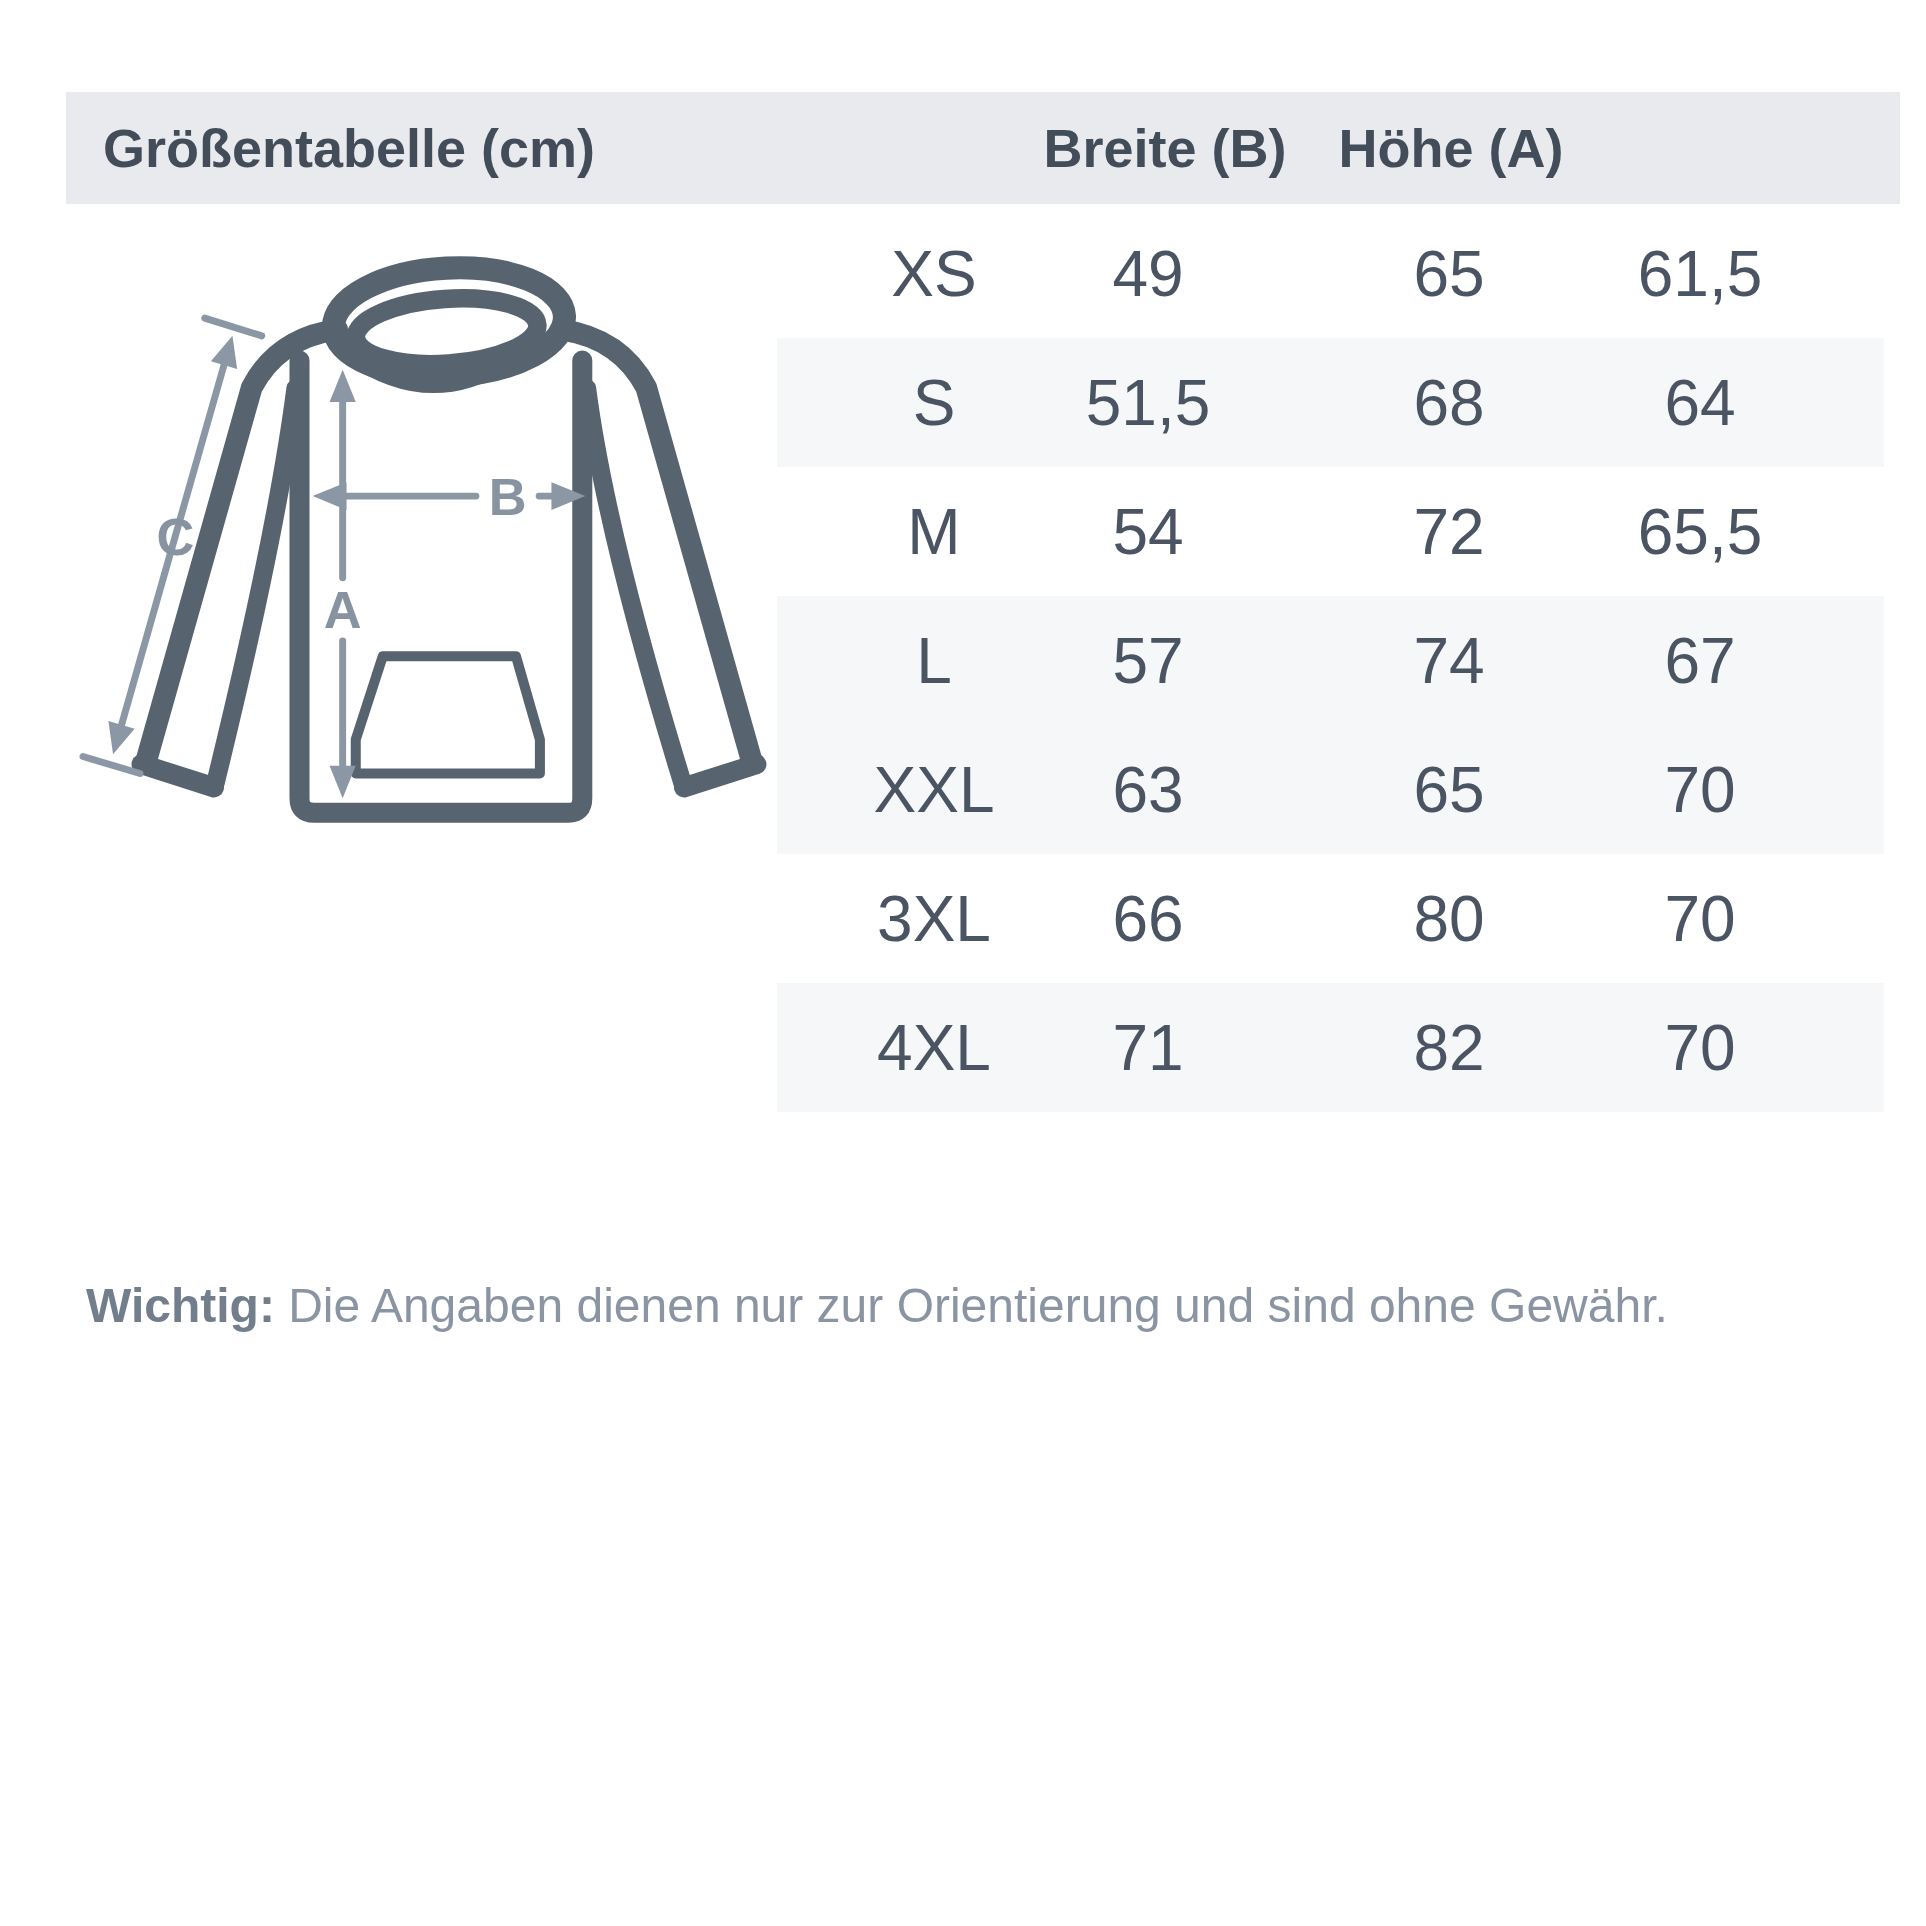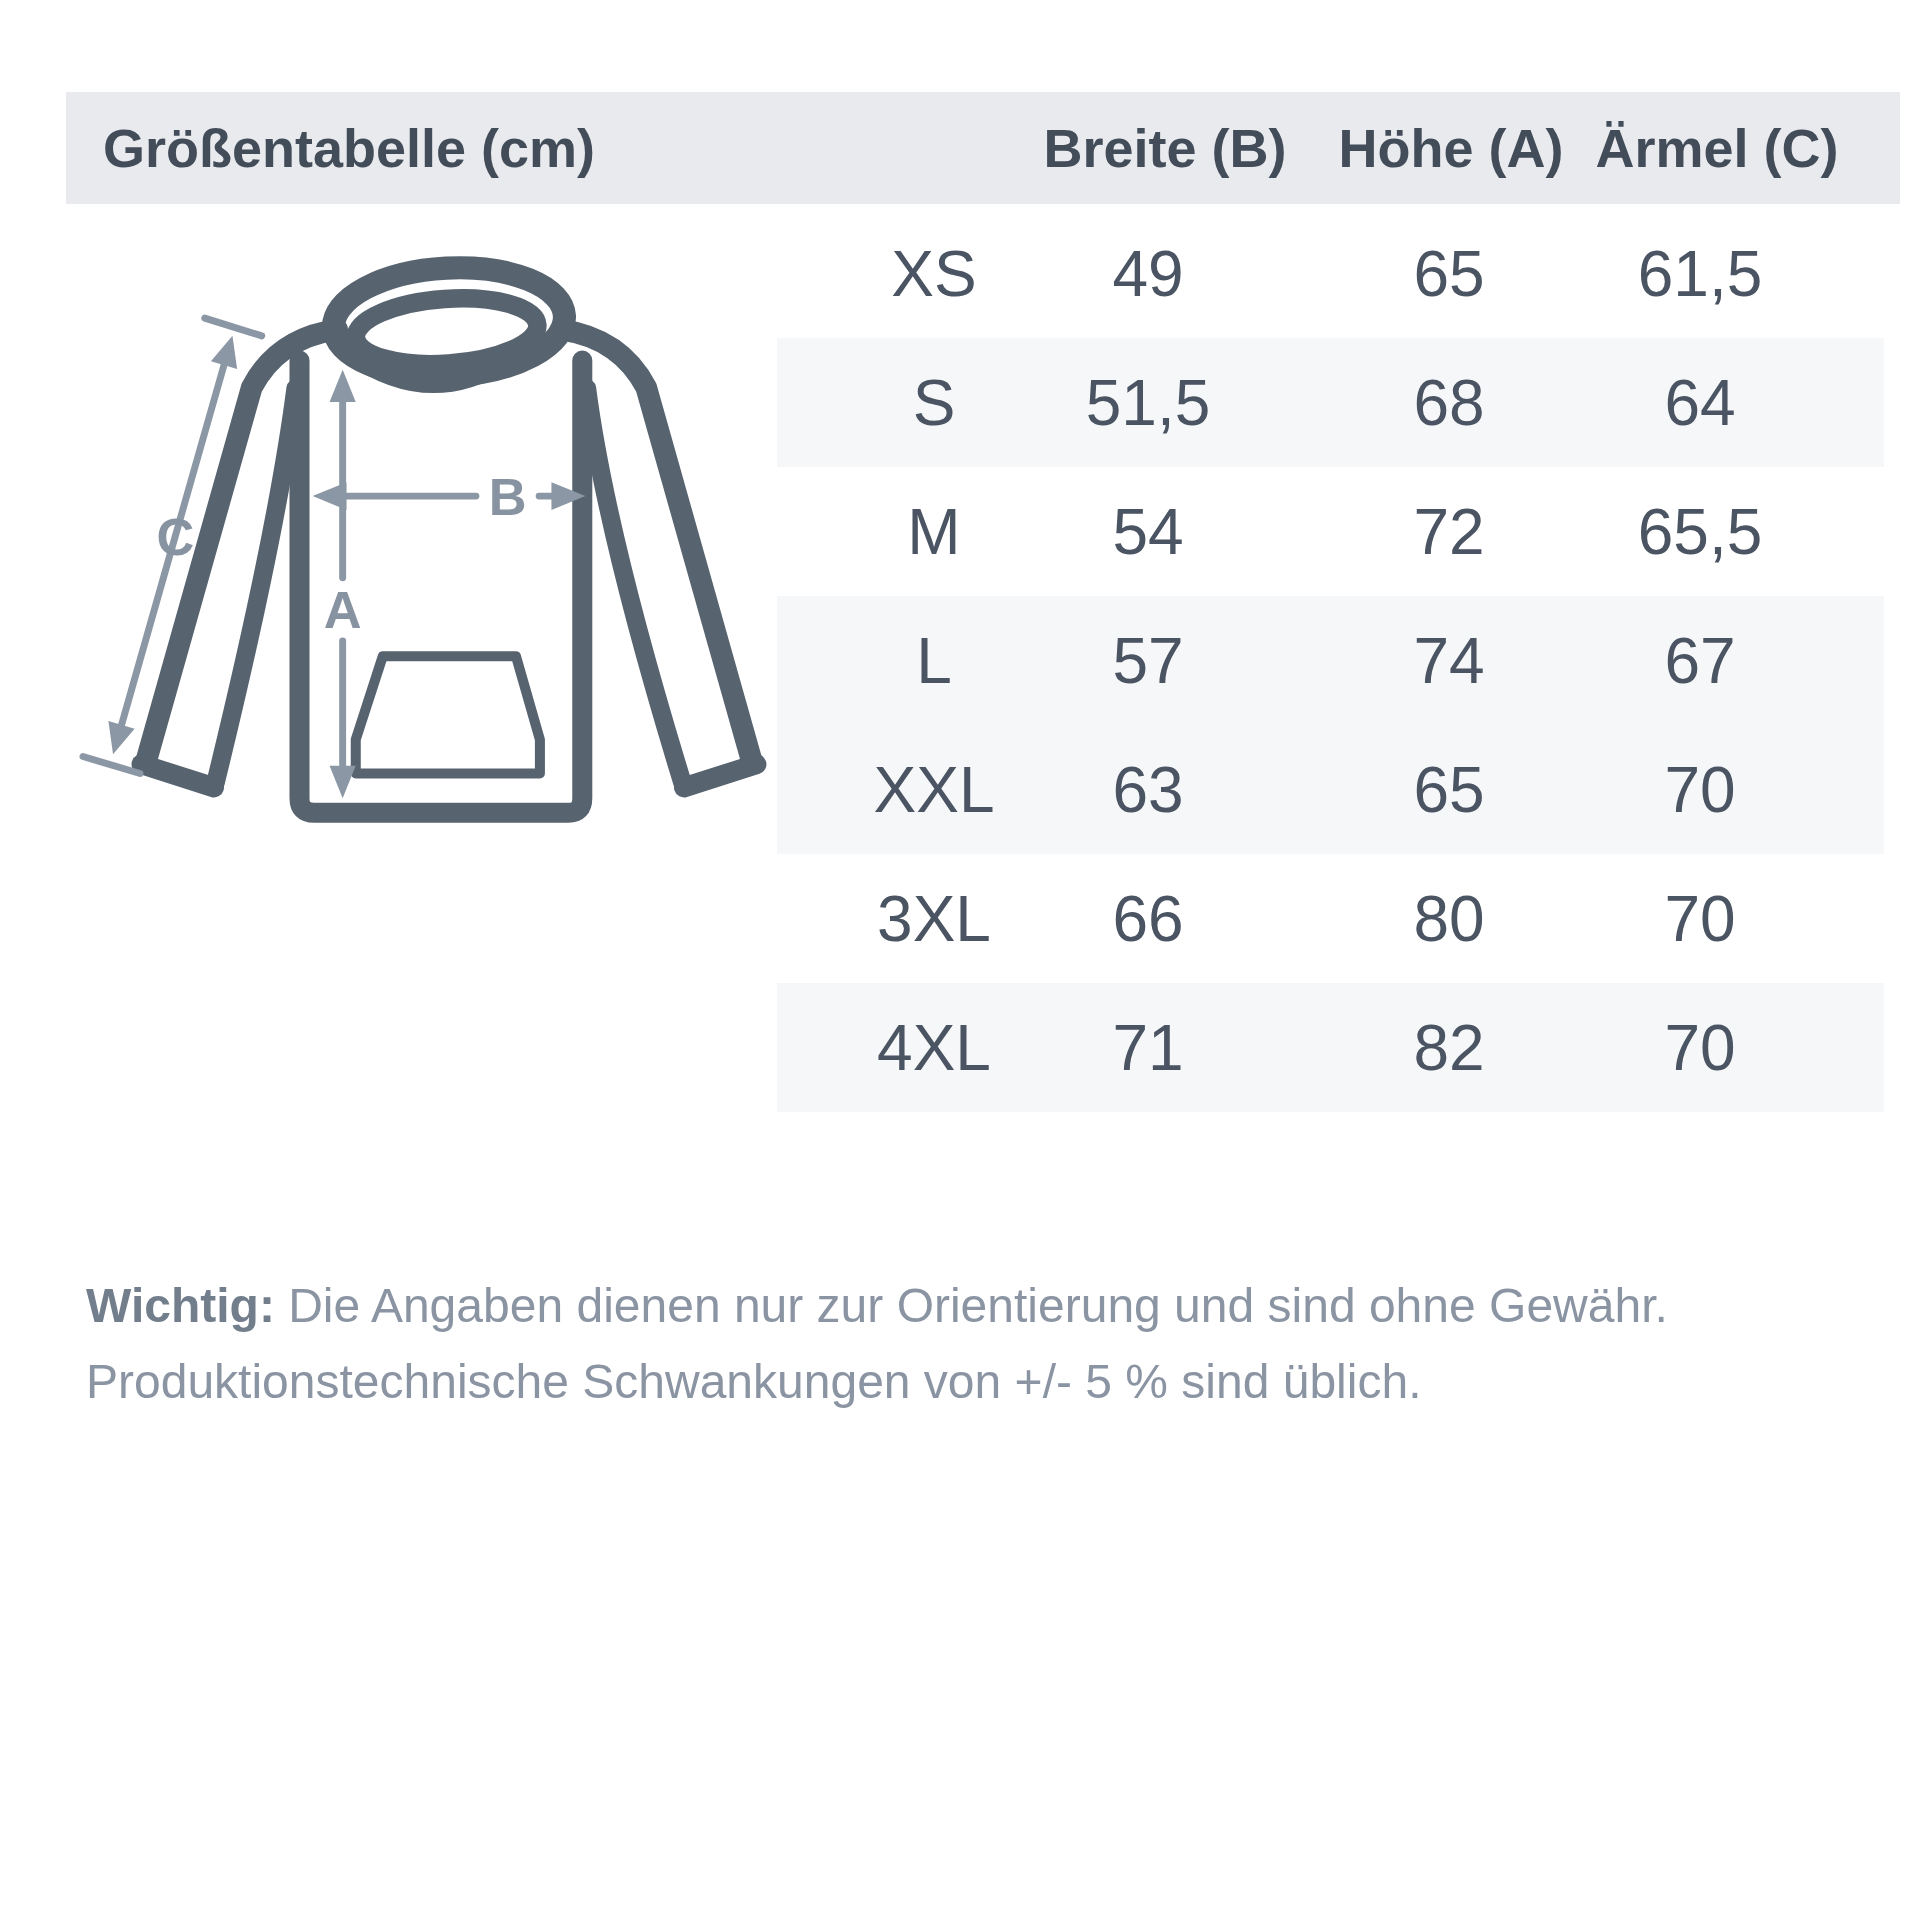--- a/index.html
+++ b/index.html
@@ -66,21 +66,20 @@
 </style>
 </head>
 <body>
 
 <div class="canvas">
 
   <div class="header">
     <div class="title">Größentabelle (cm)</div>
     <div class="col-label c1">Breite (B)</div>
     <div class="col-label c2">Höhe (A)</div>
-    <div class="col-label c3">Ärmel (C)</div>
   </div>
 
   <svg class="diagram" viewBox="0 0 950 1100" xmlns="http://www.w3.org/2000/svg">
 
     <g>
 
       <path class="hoodie-stroke" stroke-width="28" d="M 378,168 C 322,176 288,203 267,243 L 130,728"></path>
 
       <path class="hoodie-stroke" stroke-width="26" d="M 124,732 L 218,762"></path>
 
@@ -168,17 +167,16 @@
     </div>
       <div class="row striped">
       <span class="cell size">4XL</span>
       <span class="cell b">71</span>
       <span class="cell a">82</span>
       <span class="cell c">70</span>
     </div>
     </div>
 
   <p class="note"><b>Wichtig:</b><span> Die Angaben dienen nur zur Orientierung und sind ohne Gewähr.</span><br>
-    <span>Produktionstechnische Schwankungen von +/- 5 % sind üblich.</span>
   </p>
 
 </div>
 
 
 </body></html>

